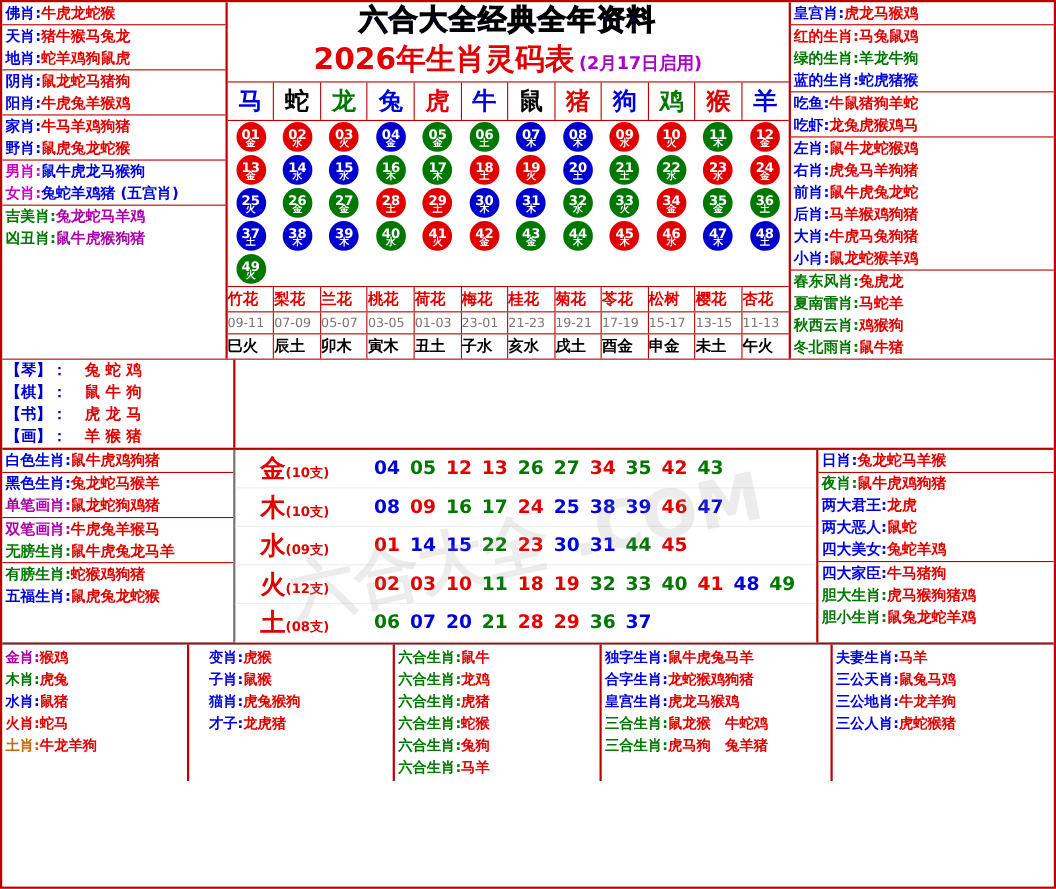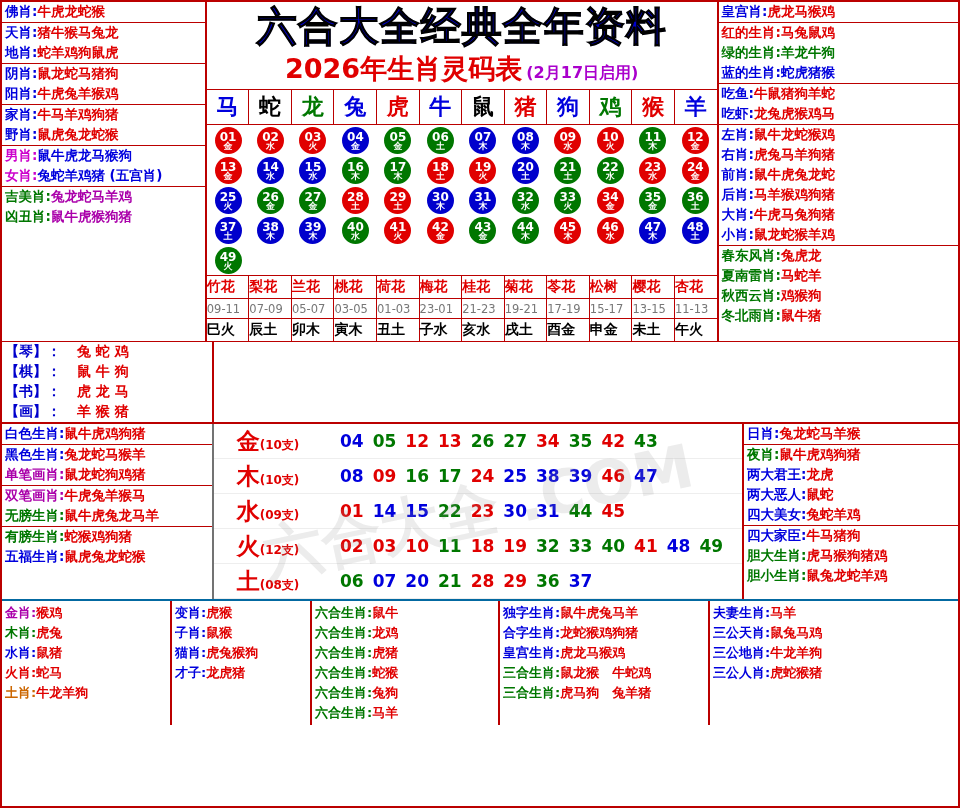--- a/index.html
+++ b/index.html
@@ -21,23 +21,23 @@
   
   .top{display:flex;width:956px;}
   .col-left{width:212px;border-right:2px solid #b00;box-sizing:border-box;}
   .col-mid{width:530px;box-sizing:border-box;border-right:2px solid #b00;}
   .col-right{width:248px;box-sizing:border-box;}
 
   .lrow{padding:1px 3px;font-weight:bold;font-size:13.5px;white-space:nowrap;}
   .sep{border-top:1.5px solid #b00;}
 
   .title{
-    text-align:center;font-weight:bold;font-size:40px;color:#0000cc;
+    text-align:center;font-weight:bold;font-size:26px;color:#0000cc;
     -webkit-text-stroke:1px #000;
-    letter-spacing:1px;padding:2px 0 0 0;line-height:1.1;
+    letter-spacing:1px;padding:2px 0 0 0;line-height:1.1;font-family:Liberation Serif, serif;
   }
   .subtitle{text-align:center;padding:3px 0 2px 0;}
   .subtitle .s1{color:#e00000;font-weight:bold;font-size:27px;}
   .subtitle .s2{color:#aa00cc;font-weight:bold;font-size:16px;}
 
   
   .zh{display:flex;border-top:1.5px solid #b00;border-bottom:1.5px solid #b00;}
   .zh div{flex:1;text-align:center;font-weight:bold;font-size:22px;padding:2px 0;border-right:1px solid #b00;}
   .zh div:last-child{border-right:none;}
 
@@ -76,23 +76,23 @@
   .mid-l{width:212px;box-sizing:border-box;border-right:2px solid #737373;}
   .mid-c{width:530px;box-sizing:border-box;border-right:2px solid #b00;position:relative;}
   .mid-r{width:214px;box-sizing:border-box;}
 
   .elrow{display:flex;align-items:center;height:34px;border-bottom:1px solid #eee;gap:16px;}
   .elname{width:108px;text-align:center;font-weight:bold;font-size:23px;}
   .elname .sup{font-size:12px;}
   .elnums{flex:1;display:flex;gap:9px;font-weight:bold;font-size:17px;padding-left:2px;}
 
   
-  .bot{display:flex;border-top:2px solid #0369a1;}
+  .bot{display:flex;border-top:2px solid #7f1d1d;}
   .bot-1{width:170px;box-sizing:border-box;border-right:2px solid #b00;padding:2px 3px;}
-  .bot-2{width:140px;box-sizing:border-box;border-right:2px solid #b00;padding:2px 3px;}
+  .bot-2{width:187px;box-sizing:border-box;border-right:2px solid #b00;padding:2px 18px;}
   .bot-3{width:188px;box-sizing:border-box;border-right:2px solid #b00;padding:2px 3px;}
   .bot-4{width:210px;box-sizing:border-box;border-right:2px solid #b00;padding:2px 3px;}
   .bot-5{flex:1;box-sizing:border-box;padding:2px 3px;}
   .brow{font-weight:bold;font-size:13px;padding:1px 0;white-space:nowrap;}
 
   .wm{
     position:absolute;left:0;top:0;width:100%;height:100%;
     pointer-events:none;display:flex;align-items:center;justify-content:center;
     font-size:60px;font-weight:bold;color:rgba(150,150,150,0.18);
     transform:rotate(-12deg);

